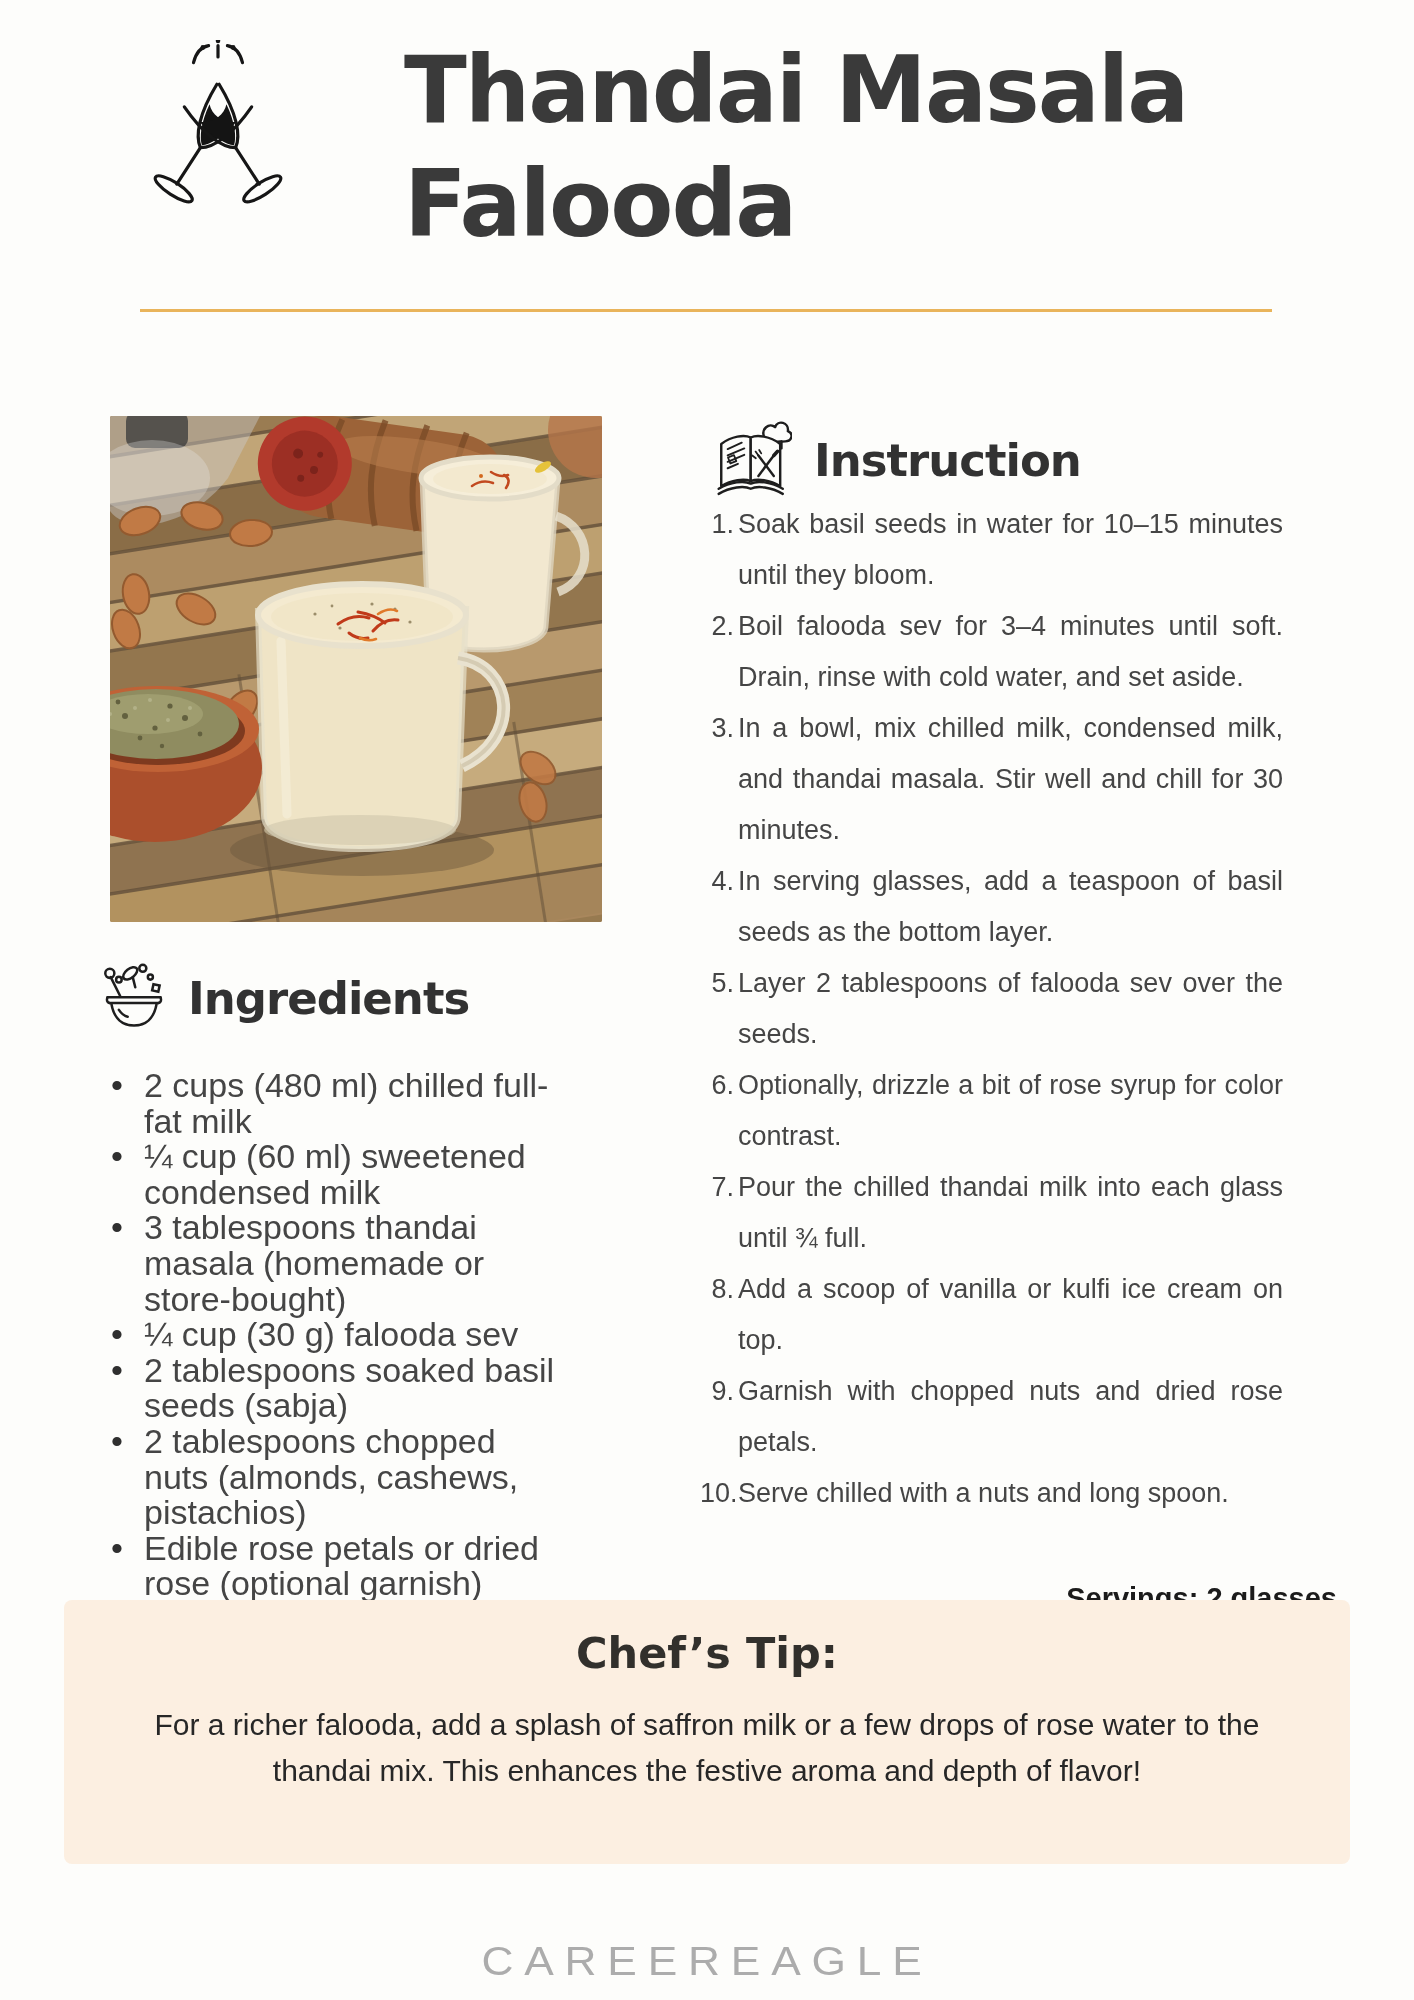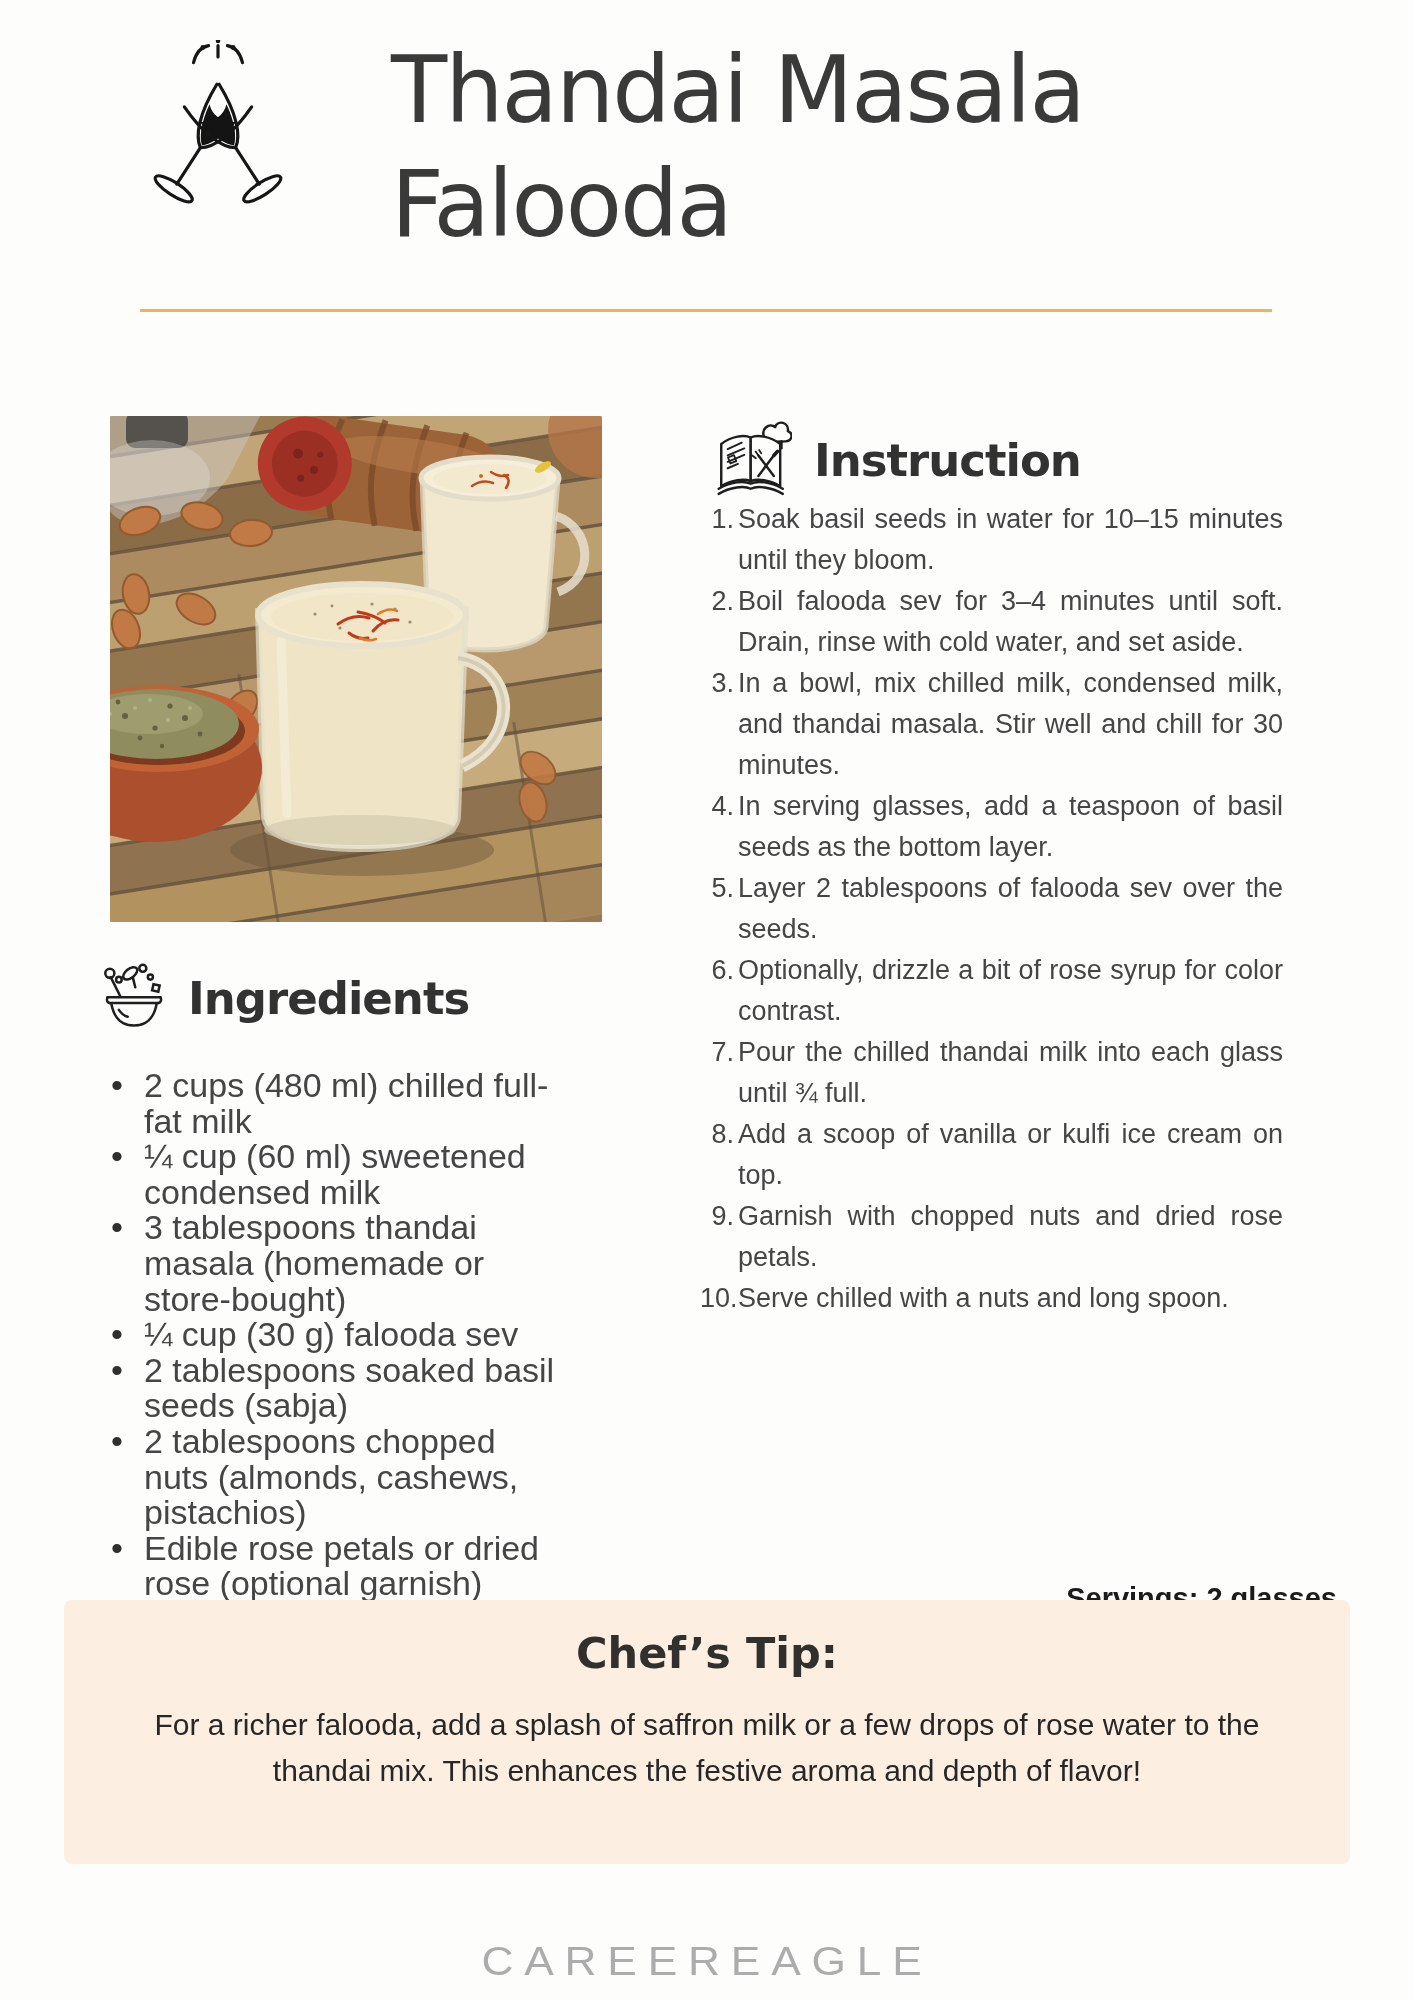--- a/index.html
+++ b/index.html
@@ -9,22 +9,22 @@
     width:1414px;height:2000px;
     background:#fdfdfb;
     overflow:hidden;
     font-family:"Liberation Sans",sans-serif;
     color:#414141;
     margin:0 auto;
   }
   
   .header-icon{position:absolute;left:108px;top:40px;width:220px;height:196px;}
   .title{
-    position:absolute;left:391px;top:34px;width:900px;
-    font-family:"DejaVu Sans",sans-serif;font-weight:normal;
+    position:absolute;left:404px;top:34px;width:900px;
+    font-family:"DejaVu Sans",sans-serif;font-weight:bold;
     font-size:92px;line-height:114px;letter-spacing:-2px;color:#3a3a3a;
   }
   .divider{position:absolute;left:140px;top:309px;width:1132px;height:3px;background:#E9B45B;}
   
   .photo{position:absolute;left:110px;top:416px;width:492px;height:506px;}
   .section-head{position:absolute;display:flex;align-items:center;gap:22px;}
   .section-head .head-icon{flex:0 0 auto;}
   .section-head .head-text{
     font-family:"DejaVu Sans",sans-serif;font-weight:bold;
     font-size:45px;color:#323232;letter-spacing:-1px;
@@ -37,21 +37,21 @@
     font-size:34px;line-height:35.6px;color:#454545;
   }
   ul.ingredients li{position:relative;padding-left:40px;}
   ul.ingredients li::before{
     content:"\2022";position:absolute;left:7px;top:0;color:#2f2f2f;
   }
   
   ol.steps{
     position:absolute;left:700px;top:499px;width:583px;
     list-style:none;margin:0;padding:0;counter-reset:step;
-    font-size:27px;line-height:41px;color:#454545;
+    font-size:27px;line-height:51px;color:#454545;
     text-align:justify;
   }
   ol.steps li{position:relative;padding-left:38px;counter-increment:step;}
   ol.steps li::before{
     content:counter(step) ".";
     position:absolute;left:0;top:0;width:34px;text-align:right;
   }
   .servings{
     position:absolute;right:77px;top:1582px;
     font-size:29px;color:#1b1b1b;font-weight:bold;

